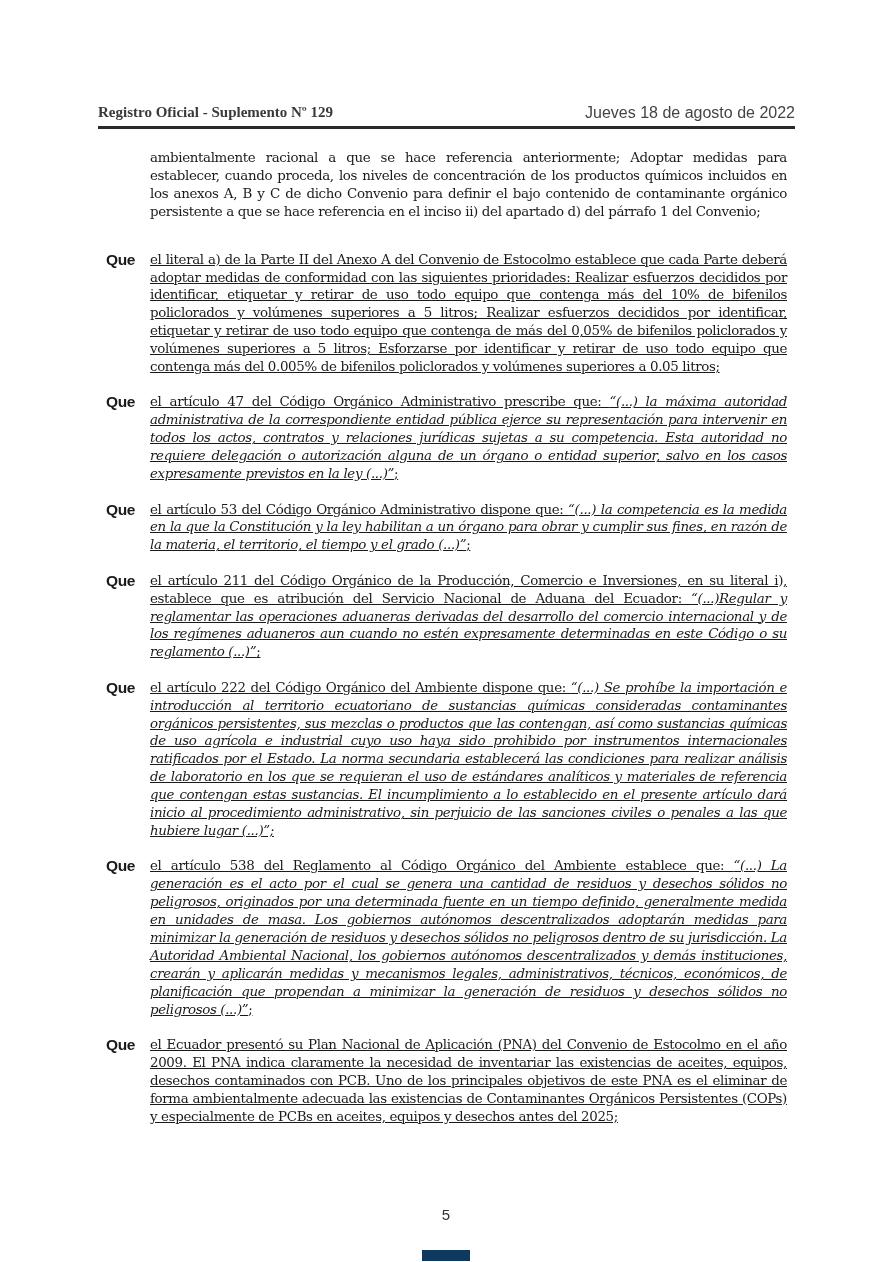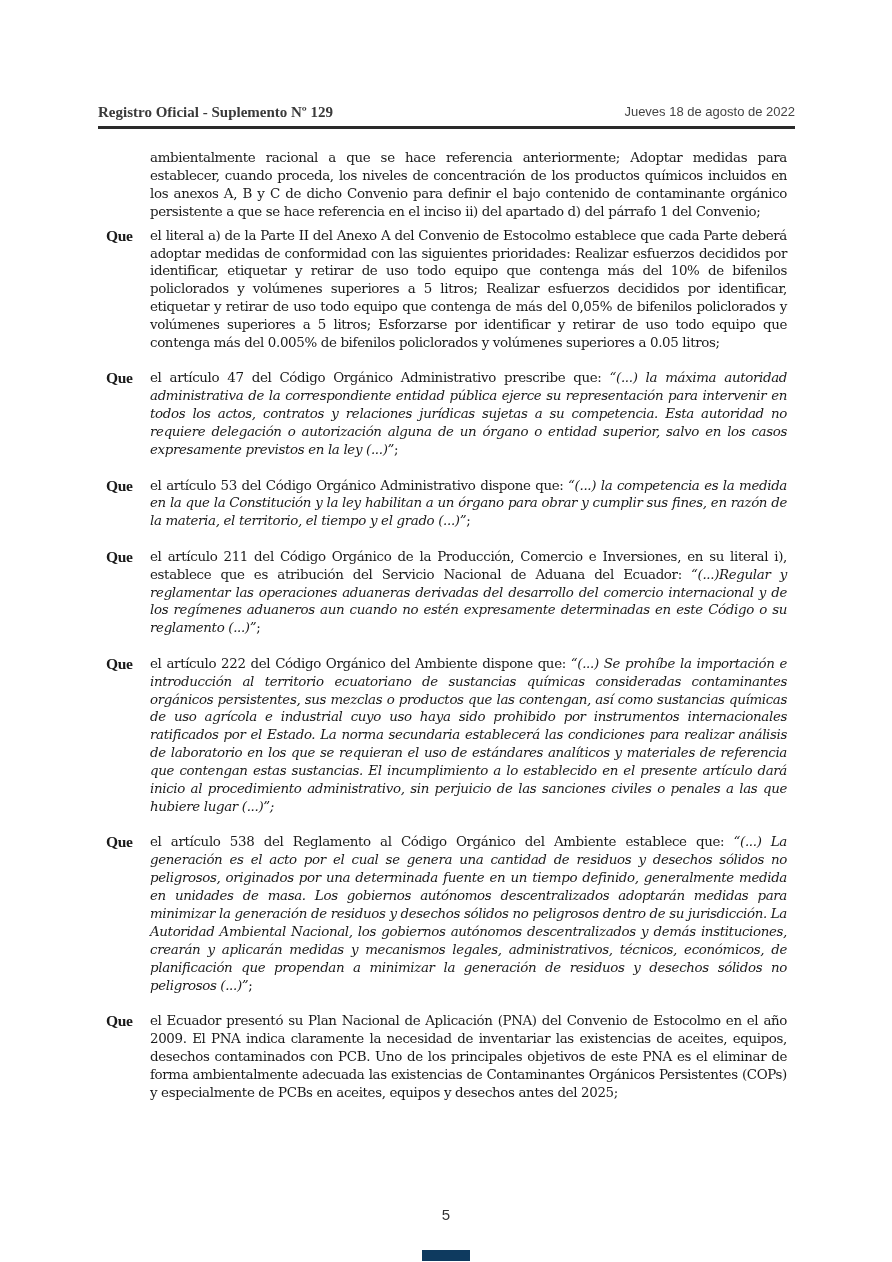--- a/index.html
+++ b/index.html
@@ -1,25 +1,25 @@
 <!DOCTYPE html>
 <html><head>
 <meta charset="utf-8">
 <style>
   html, body { margin: 0; padding: 0; background: #ffffff; }
   body { width: 892px; height: 1262px; position: relative; overflow: hidden; color: #1a1a1a; }
   .header { position: absolute; left: 98px; top: 104px; width: 697px; height: 22px; text-align: center; }
   .header .title { position: absolute; left: 0; top: 0; font-family: "Liberation Serif", serif; font-weight: bold; font-size: 15px; color: #3a3a3a; }
-  .header .date { position: absolute; right: 0; top: 0; font-family: "Liberation Sans", sans-serif; font-size: 13px; color: #444; }
+  .header .date { position: absolute; right: 0; top: 0; font-family: "Liberation Sans", sans-serif; font-size: 16px; color: #444; }
   .rule { position: absolute; left: 98px; top: 126px; width: 697px; height: 3px; background: #2a2a2a; }
   .content { position: absolute; left: 106px; top: 149px; width: 681px; font-family: "DejaVu Serif", "Liberation Serif", serif; font-size: 13.4px; line-height: 17.9px; letter-spacing: -0.35px; }
   .para { display: flex; margin-bottom: 17.5px; }
-  .para .label { width: 44px; flex: 0 0 44px; font-family: Liberation Serif, serif; font-weight: bold; font-size: 15.5px; }
-  .para .body { flex: 1; text-align: justify; }
-  .cont { padding-left: 44px; text-align: justify; margin-bottom: 6px; }
+  .para .label { width: 44px; flex: 0 0 44px; font-family: Liberation Sans, sans-serif; font-weight: bold; font-size: 15.5px; }
+  .para .body { flex: 1; text-align: justify; text-decoration: underline; }
+  .cont { padding-left: 44px; text-align: justify; margin-bottom: 30px; }
   i { font-style: italic; }
   .pagenum { position: absolute; left: 0; width: 892px; top: 1206px; text-align: center; font-family: "Liberation Sans", sans-serif; font-size: 15px; color: #333; }
   .footer-bar { position: absolute; left: 422px; top: 1250px; width: 48px; height: 11px; background: #0e3a5f; }
 </style>
 </head>
 <body>
 
 <div class="header">
   <span class="title">Registro Oficial - Suplemento Nº 129</span>
   <span class="date">Jueves 18 de agosto de 2022</span>

